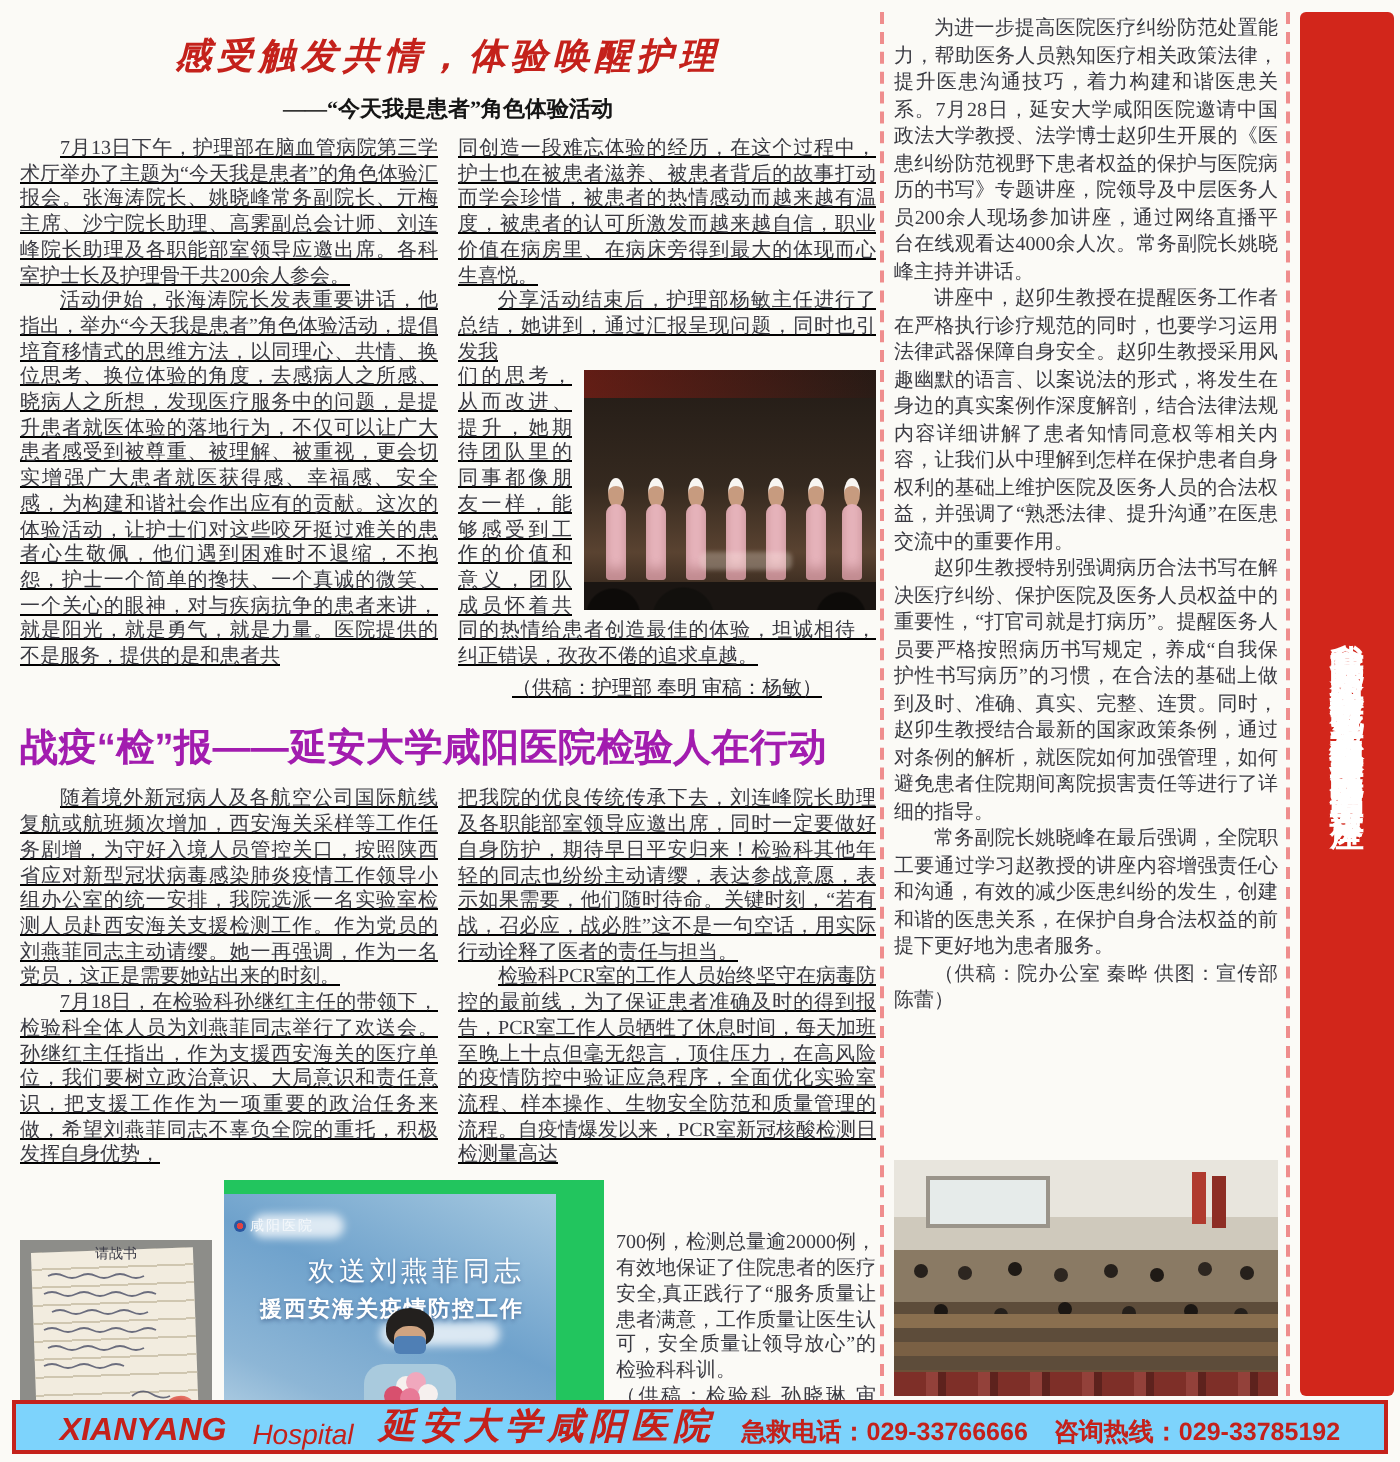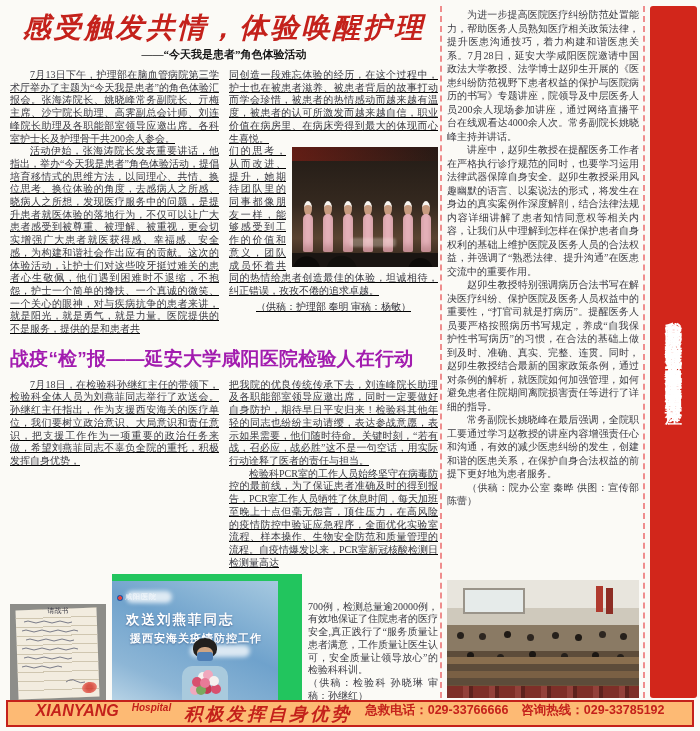--- a/index.html
+++ b/index.html
@@ -13,21 +13,21 @@
   .bodytext p.noind { text-indent:0; }
   .byline { text-align:center; text-indent:0 !important; margin-top:3px; color:#2f2f38; }
 
   
   #left-zone  { position:absolute; left:10px; top:6px; width:428px; height:692px; }
   #right-zone { position:absolute; left:447px; top:8px; width:192px; height:690px; display:flex; flex-direction:column; }
   .vsep { position:absolute; top:6px; bottom:33px; width:0; border-left:2px dashed #ef8d8d; }
   #vsep1 { left:440px; } #vsep2 { left:643px; }
 
   
-  .a1-title { margin-top:6px; text-align:center; color:#c4211b; font-weight:bold; font-style:italic; font-size:28px; letter-spacing:3px; line-height:32px; }
+  .a1-title { margin-top:6px; text-align:center; color:#c4211b; font-weight:bold; font-style:italic; font-size:18px; letter-spacing:3px; line-height:32px; }
   .a1-sub { text-align:center; color:#151515; font-weight:bold; font-size:11px; margin:3px 0 7px; }
   .cols { display:flex; gap:10px;text-decoration:underline; }
   .col { width:209px; }
   .photo1 { float:right; width:146px; height:120px; margin:2px 0 3px 6px; position:relative;
             background:linear-gradient(180deg,#221b16 0%,#35291f 48%,#5a4331 76%,#271d15 100%); overflow:hidden; }
   .ph1-glow { position:absolute; left:0; top:0; right:0; height:14px; background:linear-gradient(90deg,rgba(150,30,20,.55),rgba(60,20,15,.2)); }
   .nurse { position:absolute; bottom:15px; width:16px; height:52px; }
   .nurse::after { content:""; position:absolute; left:3px; right:3px; top:14px; bottom:0; background:#e9b6be; border-radius:5px 5px 2px 2px; box-shadow:inset 0 -6px 6px rgba(120,60,60,.35); }
   .nurse::before { content:""; position:absolute; top:1px; left:4px; width:8px; height:11px; background:#c79b7f; border-radius:50%; border-top:4px solid #f8f5f1; }
   .ph1-sil { position:absolute; left:0; right:0; bottom:0; height:14px; background:
@@ -51,21 +51,21 @@
   .stamp { position:absolute; right:9px; bottom:9px; width:15px; height:11px; border-radius:50%;
       background:radial-gradient(circle,#d23a2e 30%,#e8695c 75%); opacity:.85; transform:rotate(-12deg); }
 
   .photo-slide { width:190px; height:128px; position:relative; background:#22c55e; overflow:hidden; flex:none; }
   .slide-screen { position:absolute; left:0; top:7px; right:24px; bottom:0;
       background:linear-gradient(205deg,#a6c9e0 0%,#6fa2cc 45%,#8db6d6 78%,#b9d4e6 100%); }
   .cloud { position:absolute; width:46px; height:12px; background:rgba(255,255,255,.75); border-radius:10px; filter:blur(2px); }
   .slide-logo { position:absolute; left:5px; top:11px; font-size:7px; color:#f4f8fb; letter-spacing:1px; }
   .slide-logo::before { content:""; display:inline-block; width:6px; height:6px; margin-right:2px; border-radius:50%;
       background:radial-gradient(circle,#e04444 40%,#2a57a0 41%); vertical-align:middle; }
-  .slide-line1 { position:absolute; left:14px; top:30px; color:#fff; font-weight:bold; font-size:13.5px; letter-spacing:2px; text-shadow:0 1px 2px rgba(10,30,80,.4); }
+  .slide-line1 { position:absolute; left:42px; top:30px; color:#fff; font-weight:normal; font-size:13.5px; letter-spacing:2px; text-shadow:0 1px 2px rgba(10,30,80,.4); }
   .slide-line2 { position:absolute; left:18px; top:50px; color:#fff; font-weight:bold; font-size:11px; letter-spacing:1px; text-shadow:0 1px 2px rgba(10,30,80,.4); }
   .person { position:absolute; left:64px; bottom:0; width:58px; height:64px; }
   .p-hair { position:absolute; left:17px; top:0; width:24px; height:20px; background:#23201e; border-radius:50% 50% 42% 42%; }
   .p-face { position:absolute; left:21px; top:9px; width:16px; height:13px; background:#cfa482; border-radius:45%; }
   .p-mask { position:absolute; left:21px; top:14px; width:16px; height:9px; background:#4f7fb5; border-radius:3px; }
   .p-body { position:absolute; left:6px; bottom:0; width:46px; height:36px; background:#a9cadd; border-radius:10px 10px 0 0; }
   .bouquet { position:absolute; left:24px; bottom:14px; width:10px; height:10px; border-radius:50%; background:#e87a97;
       box-shadow: 9px -2px 0 #f6f0ee, -8px -1px 0 #d8506e, 3px -8px 0 #f0a8bd, -4px 7px 0 #79a85e,
                   11px 6px 0 #d8506e, -10px 7px 0 #f0a8bd, 2px 6px 0 #c23a52, -2px -6px 0 #f6f0ee; }
 
@@ -84,44 +84,45 @@
   .conf-chairs { position:absolute; left:0; right:0; bottom:0; height:12px; background:
       repeating-linear-gradient(90deg,#7e2f28 0 16px,#93413a 16px 22px,#5d221d 22px 26px); }
 
   
   #banner { position:absolute; left:650px; top:6px; width:47px; height:692px; background:#d2261b; border-radius:3px;
       display:flex; align-items:center; justify-content:center; }
   .banner-text { writing-mode:vertical-rl; text-orientation:upright; color:#ffffff; font-weight:bold;
       font-family:"Liberation Sans","DejaVu Sans",sans-serif; font-size:17px; letter-spacing:2.6px; line-height:47px; }
 
   
-  #footer { position:absolute; left:6px; right:6px; bottom:4px; height:27px; border:2px solid #c4211b; background:#fdba74;
-      display:flex; align-items:flex-start; justify-content:center; gap:13px; color:#c4211b; white-space:nowrap; }
+  #footer { position:absolute; left:6px; right:6px; bottom:4px; height:27px; border:2px solid #c4211b; background:#7dd3fc;
+      display:flex; align-items:flex-end; justify-content:center; gap:13px; color:#c4211b; white-space:nowrap; }
   .f-en1 { font-family:"Liberation Sans","DejaVu Sans",sans-serif; font-style:italic; font-weight:bold; font-size:16px; }
-  .f-en2 { font-family:"Liberation Sans","DejaVu Sans",sans-serif; font-style:italic; font-weight:bold; font-size:10px; }
+  .f-en2 { font-family:"Liberation Sans","DejaVu Sans",sans-serif; font-style:italic; font-weight:normal; font-size:14px; }
   .f-cn  { font-weight:bold; font-size:18px; letter-spacing:3px; font-style:italic; }
   .f-tel { font-family:"Liberation Sans","DejaVu Sans",sans-serif; font-weight:bold; font-size:12.5px; }
 </style>
 </head>
 <body>
 
 <div class="page">
 
   <div id="left-zone">
 
     <div id="article1">
       <div class="a1-title">感受触发共情，体验唤醒护理</div>
       <div class="a1-sub">——“今天我是患者”角色体验活动</div>
       <div class="cols">
         <div class="col bodytext">
           <p>7月13日下午，护理部在脑血管病院第三学术厅举办了主题为“今天我是患者”的角色体验汇报会。张海涛院长、姚晓峰常务副院长、亓梅主席、沙宁院长助理、高霁副总会计师、刘连峰院长助理及各职能部室领导应邀出席。各科室护士长及护理骨干共200余人参会。</p>
           <p>活动伊始，张海涛院长发表重要讲话，他指出，举办“今天我是患者”角色体验活动，提倡培育移情式的思维方法，以同理心、共情、换位思考、换位体验的角度，去感病人之所感、晓病人之所想，发现医疗服务中的问题，是提升患者就医体验的落地行为，不仅可以让广大患者感受到被尊重、被理解、被重视，更会切实增强广大患者就医获得感、幸福感、安全感，为构建和谐社会作出应有的贡献。这次的体验活动，让护士们对这些咬牙挺过难关的患者心生敬佩，他们遇到困难时不退缩，不抱怨，护士一个简单的搀扶、一个真诚的微笑、一个关心的眼神，对与疾病抗争的患者来讲，就是阳光，就是勇气，就是力量。医院提供的不是服务，提供的是和患者共</p>
         </div>
         <div class="col bodytext">
           <p class="noind">同创造一段难忘体验的经历，在这个过程中，护士也在被患者滋养、被患者背后的故事打动而学会珍惜，被患者的热情感动而越来越有温度，被患者的认可所激发而越来越自信，职业价值在病房里、在病床旁得到最大的体现而心生喜悦。</p>
+          <p>分享活动结束后，护理部杨敏主任进行了总结，她讲到，通过汇报呈现问题，同时也引发我</p>
           <div class="photo1">
             <div class="ph1-glow"></div>
             <div class="nurse" style="left:8px"></div>
             <div class="nurse" style="left:28px"></div>
             <div class="nurse" style="left:48px"></div>
             <div class="nurse" style="left:68px"></div>
             <div class="nurse" style="left:88px"></div>
             <div class="nurse" style="left:108px"></div>
             <div class="nurse" style="left:126px"></div>
             <div class="ph1-wm"></div>
@@ -130,20 +131,21 @@
           <p class="noind">们的思考，从而改进、提升，她期待团队里的同事都像朋友一样，能够感受到工作的价值和意义，团队成员怀着共同的热情给患者创造最佳的体验，坦诚相待，纠正错误，孜孜不倦的追求卓越。</p>
           <p class="byline">（供稿：护理部 奉明 审稿：杨敏）</p>
         </div>
       </div>
     </div>
 
     <div id="article2">
       <div class="a2-title">战疫“检”报——延安大学咸阳医院检验人在行动</div>
       <div class="cols">
         <div class="col bodytext">
+          <p>随着境外新冠病人及各航空公司国际航线复航或航班频次增加，西安海关采样等工作任务剧增，为守好入境人员管控关口，按照陕西省应对新型冠状病毒感染肺炎疫情工作领导小组办公室的统一安排，我院选派一名实验室检测人员赴西安海关支援检测工作。作为党员的刘燕菲同志主动请缨。她一再强调，作为一名党员，这正是需要她站出来的时刻。</p>
           <p>7月18日，在检验科孙继红主任的带领下，检验科全体人员为刘燕菲同志举行了欢送会。孙继红主任指出，作为支援西安海关的医疗单位，我们要树立政治意识、大局意识和责任意识，把支援工作作为一项重要的政治任务来做，希望刘燕菲同志不辜负全院的重托，积极发挥自身优势，</p>
         </div>
         <div class="col bodytext">
           <p class="noind">把我院的优良传统传承下去，刘连峰院长助理及各职能部室领导应邀出席，同时一定要做好自身防护，期待早日平安归来！检验科其他年轻的同志也纷纷主动请缨，表达参战意愿，表示如果需要，他们随时待命。关键时刻，“若有战，召必应，战必胜”这不是一句空话，用实际行动诠释了医者的责任与担当。</p>
           <p>检验科PCR室的工作人员始终坚守在病毒防控的最前线，为了保证患者准确及时的得到报告，PCR室工作人员牺牲了休息时间，每天加班至晚上十点但毫无怨言，顶住压力，在高风险的疫情防控中验证应急程序，全面优化实验室流程、样本操作、生物安全防范和质量管理的流程。自疫情爆发以来，PCR室新冠核酸检测日检测量高达</p>
         </div>
       </div>
       <div class="a2-bottom">
         <div class="photo-letter">
           <div class="paper-sheet"></div>
@@ -205,18 +207,18 @@
     </div>
   </div>
 
   <div id="banner">
     <div class="banner-text">我院开展《医患纠纷防范视野下患者权益的保护与医院病历的书写》专题讲座</div>
   </div>
 
   <div id="footer">
     <span class="f-en1">XIANYANG</span>
     <span class="f-en2">Hospital</span>
-    <span class="f-cn">积极发挥自身优势</span>
+    <span class="f-cn">延安大学咸阳医院</span>
     <span class="f-tel">急救电话：029-33766666</span>
     <span class="f-tel">咨询热线：029-33785192</span>
   </div>
 
 </div>
 
 </body></html>

